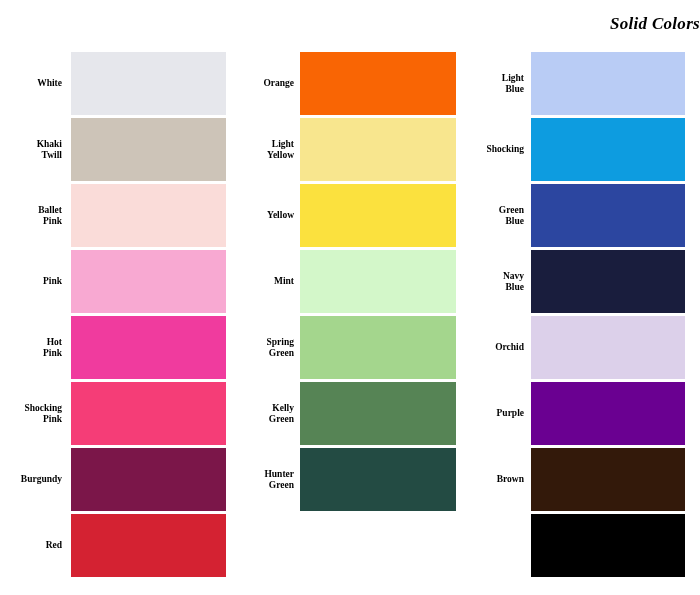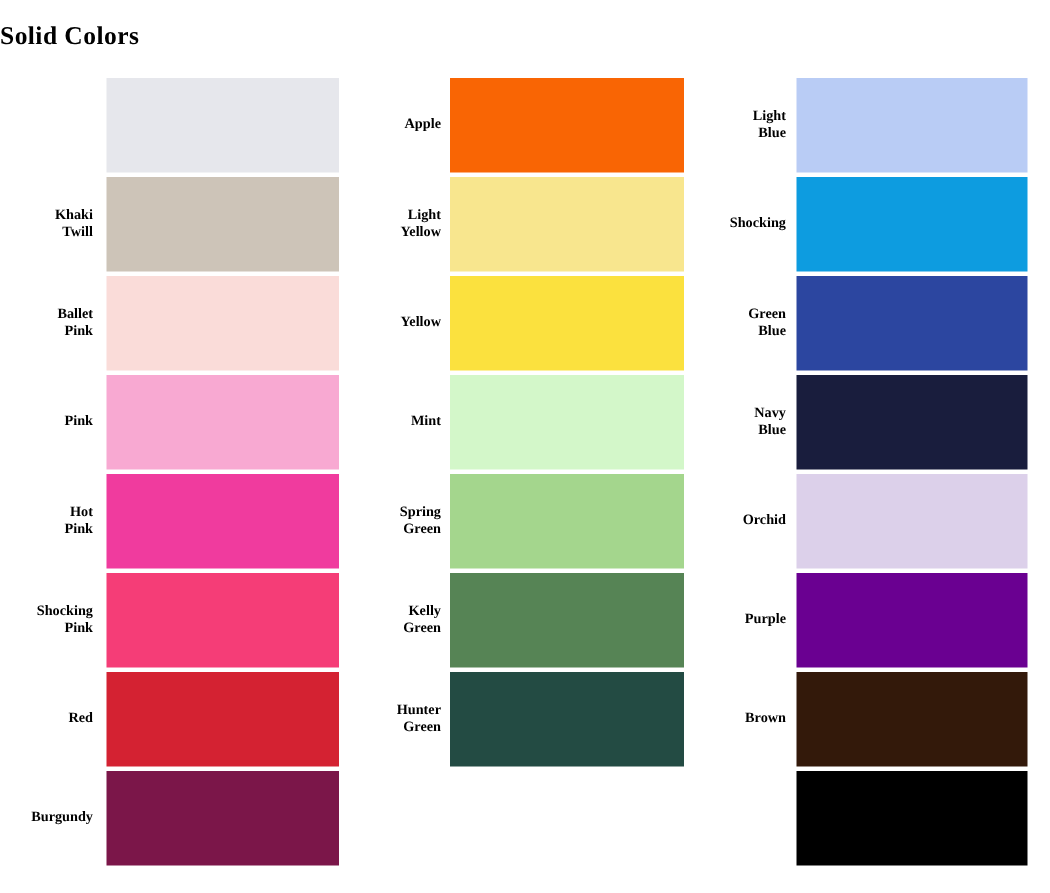--- a/index.html
+++ b/index.html
@@ -18,26 +18,27 @@
     position: relative;
     width: 700px;
     height: 595px;
     background: #ffffff;
   }
   .chart-title {
     position: absolute;
     top: 14px;
     left: 0;
     width: 700px;
-    text-align: left;
+    text-align: right;
     font-family: "Liberation Serif", "DejaVu Serif", serif;
     font-size: 17px;
     font-weight: bold;
     color: #000000;
     letter-spacing: 0.3px;
+    font-style: italic;
   }
   .columns {
     position: absolute;
     top: 52px;
     left: 0;
     width: 700px;
   }
   .color-column {
     position: absolute;
     top: 0;
@@ -84,20 +85,21 @@
 </head>
 <body style="background: rgb(255, 255, 255);">
 
 <div class="page">
 
   <div class="chart-title">Solid Colors</div>
 
   <div class="columns">
     <div class="color-column" id="column-0">
         <div class="swatch-row">
+          <div class="swatch-label">White</div>
           <div class="swatch-chip" style="background-color: rgb(230, 231, 236);"></div>
         </div>
         <div class="swatch-row">
           <div class="swatch-label">Khaki
 Twill</div>
           <div class="swatch-chip" style="background-color: rgb(205, 196, 184);"></div>
         </div>
         <div class="swatch-row">
           <div class="swatch-label">Ballet
 Pink</div>
@@ -111,31 +113,31 @@
           <div class="swatch-label">Hot
 Pink</div>
           <div class="swatch-chip" style="background-color: rgb(240, 59, 158);"></div>
         </div>
         <div class="swatch-row">
           <div class="swatch-label">Shocking
 Pink</div>
           <div class="swatch-chip" style="background-color: rgb(245, 61, 119);"></div>
         </div>
         <div class="swatch-row">
+          <div class="swatch-label">Burgundy</div>
+          <div class="swatch-chip" style="background-color: rgb(123, 22, 73);"></div>
+        </div>
+        <div class="swatch-row">
           <div class="swatch-label">Red</div>
           <div class="swatch-chip" style="background-color: rgb(212, 34, 50);"></div>
         </div>
-        <div class="swatch-row">
-          <div class="swatch-label">Burgundy</div>
-          <div class="swatch-chip" style="background-color: rgb(123, 22, 73);"></div>
-        </div>
       </div>
     <div class="color-column" id="column-1">
         <div class="swatch-row">
-          <div class="swatch-label">Apple</div>
+          <div class="swatch-label">Orange</div>
           <div class="swatch-chip" style="background-color: rgb(249, 101, 4);"></div>
         </div>
         <div class="swatch-row">
           <div class="swatch-label">Light
 Yellow</div>
           <div class="swatch-chip" style="background-color: rgb(248, 230, 142);"></div>
         </div>
         <div class="swatch-row">
           <div class="swatch-label">Yellow</div>
           <div class="swatch-chip" style="background-color: rgb(251, 225, 62);"></div>

